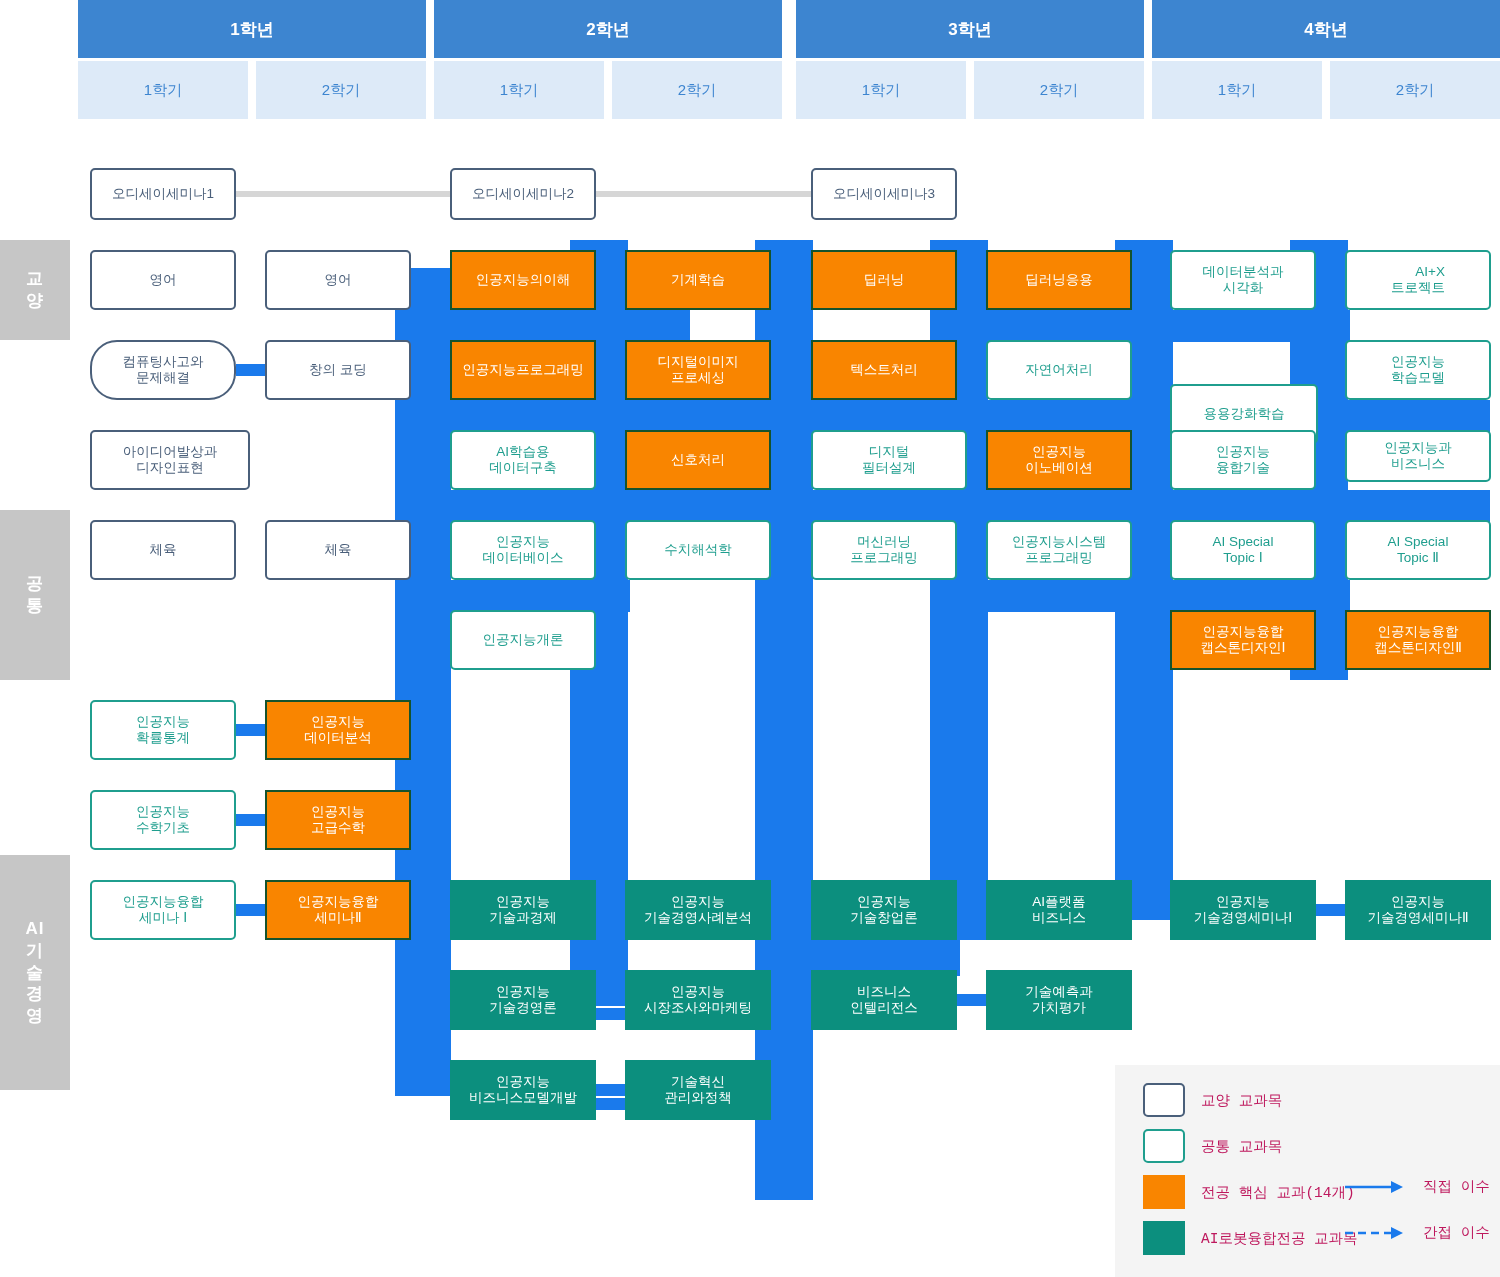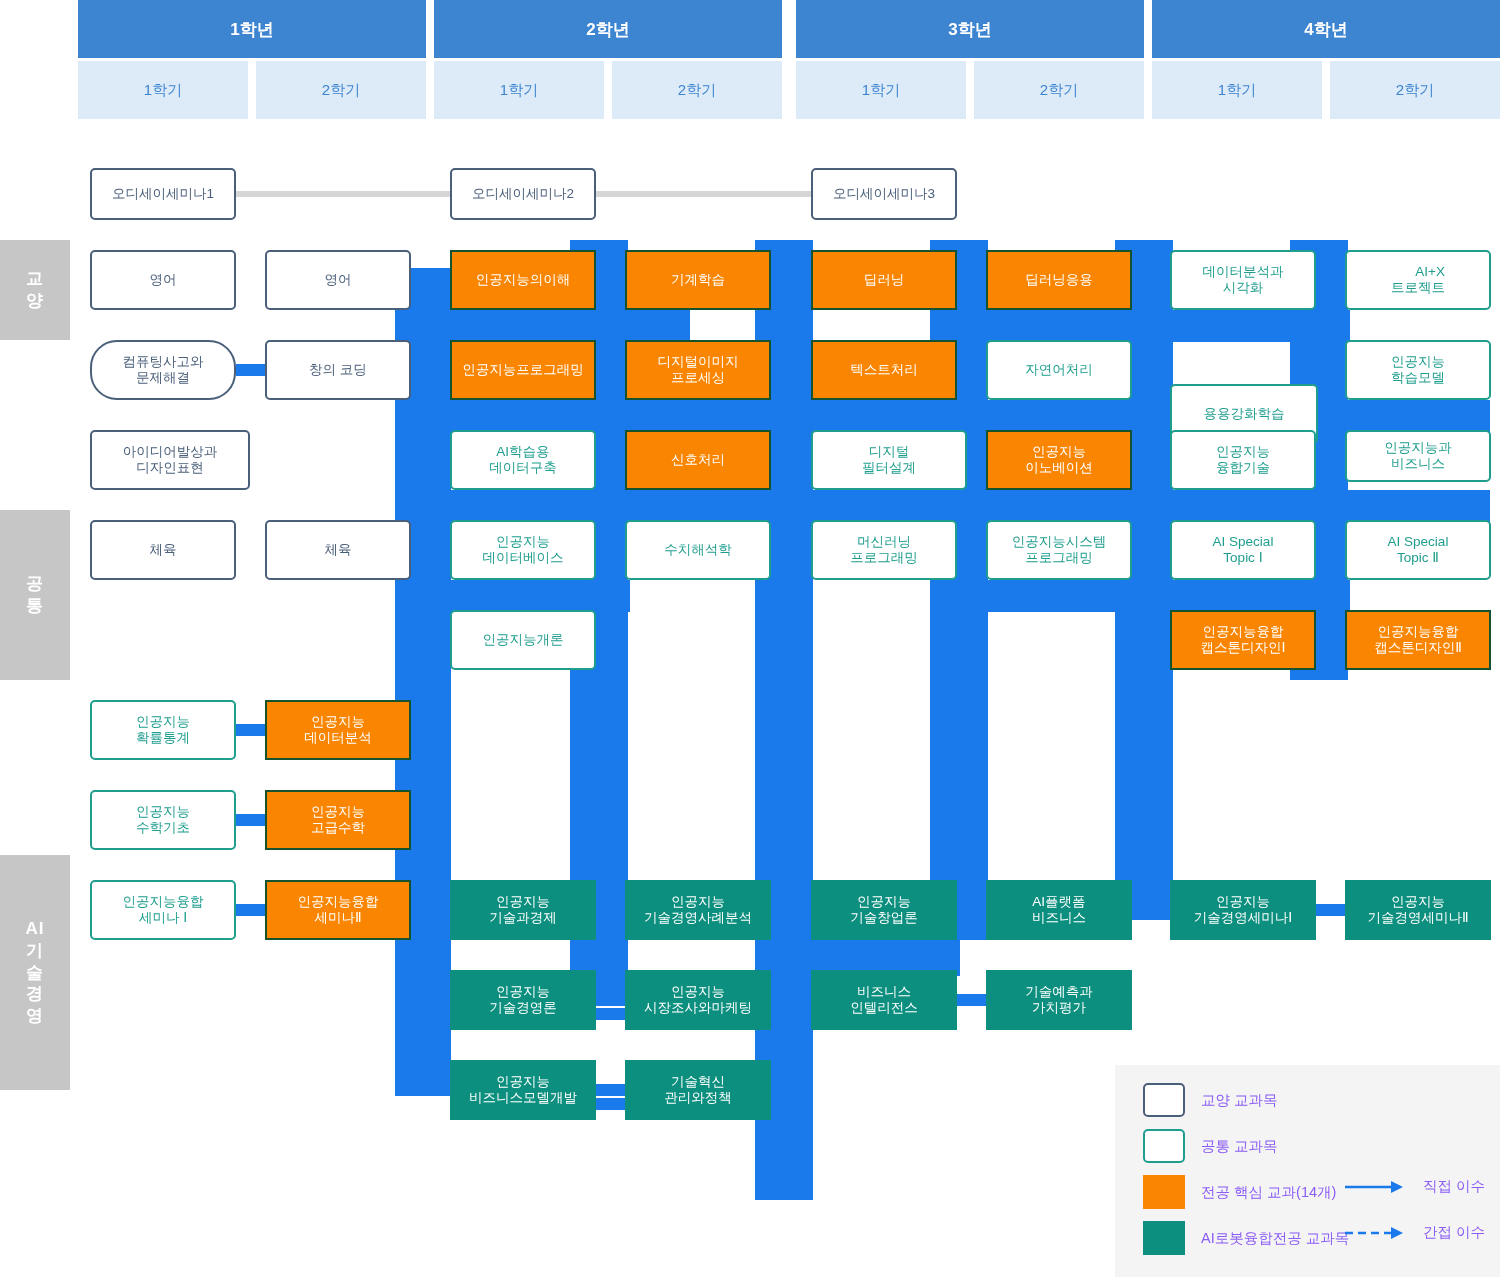--- a/index.html
+++ b/index.html
@@ -34,21 +34,21 @@
   .box.t-airobot{background:#0c8f7e;border:2px solid #0c8f7e;color:#ffffff;border-radius:0;}
 
   
   #legend{position:absolute;background:#f4f4f4;box-sizing:border-box;}
   .lg-row{position:absolute;display:flex;align-items:center;}
   .lg-sw{width:42px;height:34px;box-sizing:border-box;border-radius:5px;margin-right:16px;}
   .lg-sw.s-gyoyang{background:#fff;border:2px solid #4a5f7a;}
   .lg-sw.s-gongtong{background:#fff;border:2px solid #1f9e8e;}
   .lg-sw.s-major{background:#f98500;border-radius:0;}
   .lg-sw.s-airobot{background:#0c8f7e;border-radius:0;}
-  .lg-txt{font-size:14.5px;color:#8b5cf6;}
+  .lg-txt{font-size:14.5px;color:#be185d;font-family:Liberation Mono, monospace;}
   .lg-arrow{position:absolute;display:flex;align-items:center;}
   .lg-arrow svg{margin-right:16px;}
 </style>
 </head>
 <body>
 
 <div id="root">
 
   <div id="links">
       <div class="band" style="left: 395px; top: 268px; width: 56px; height: 828px;"></div>

